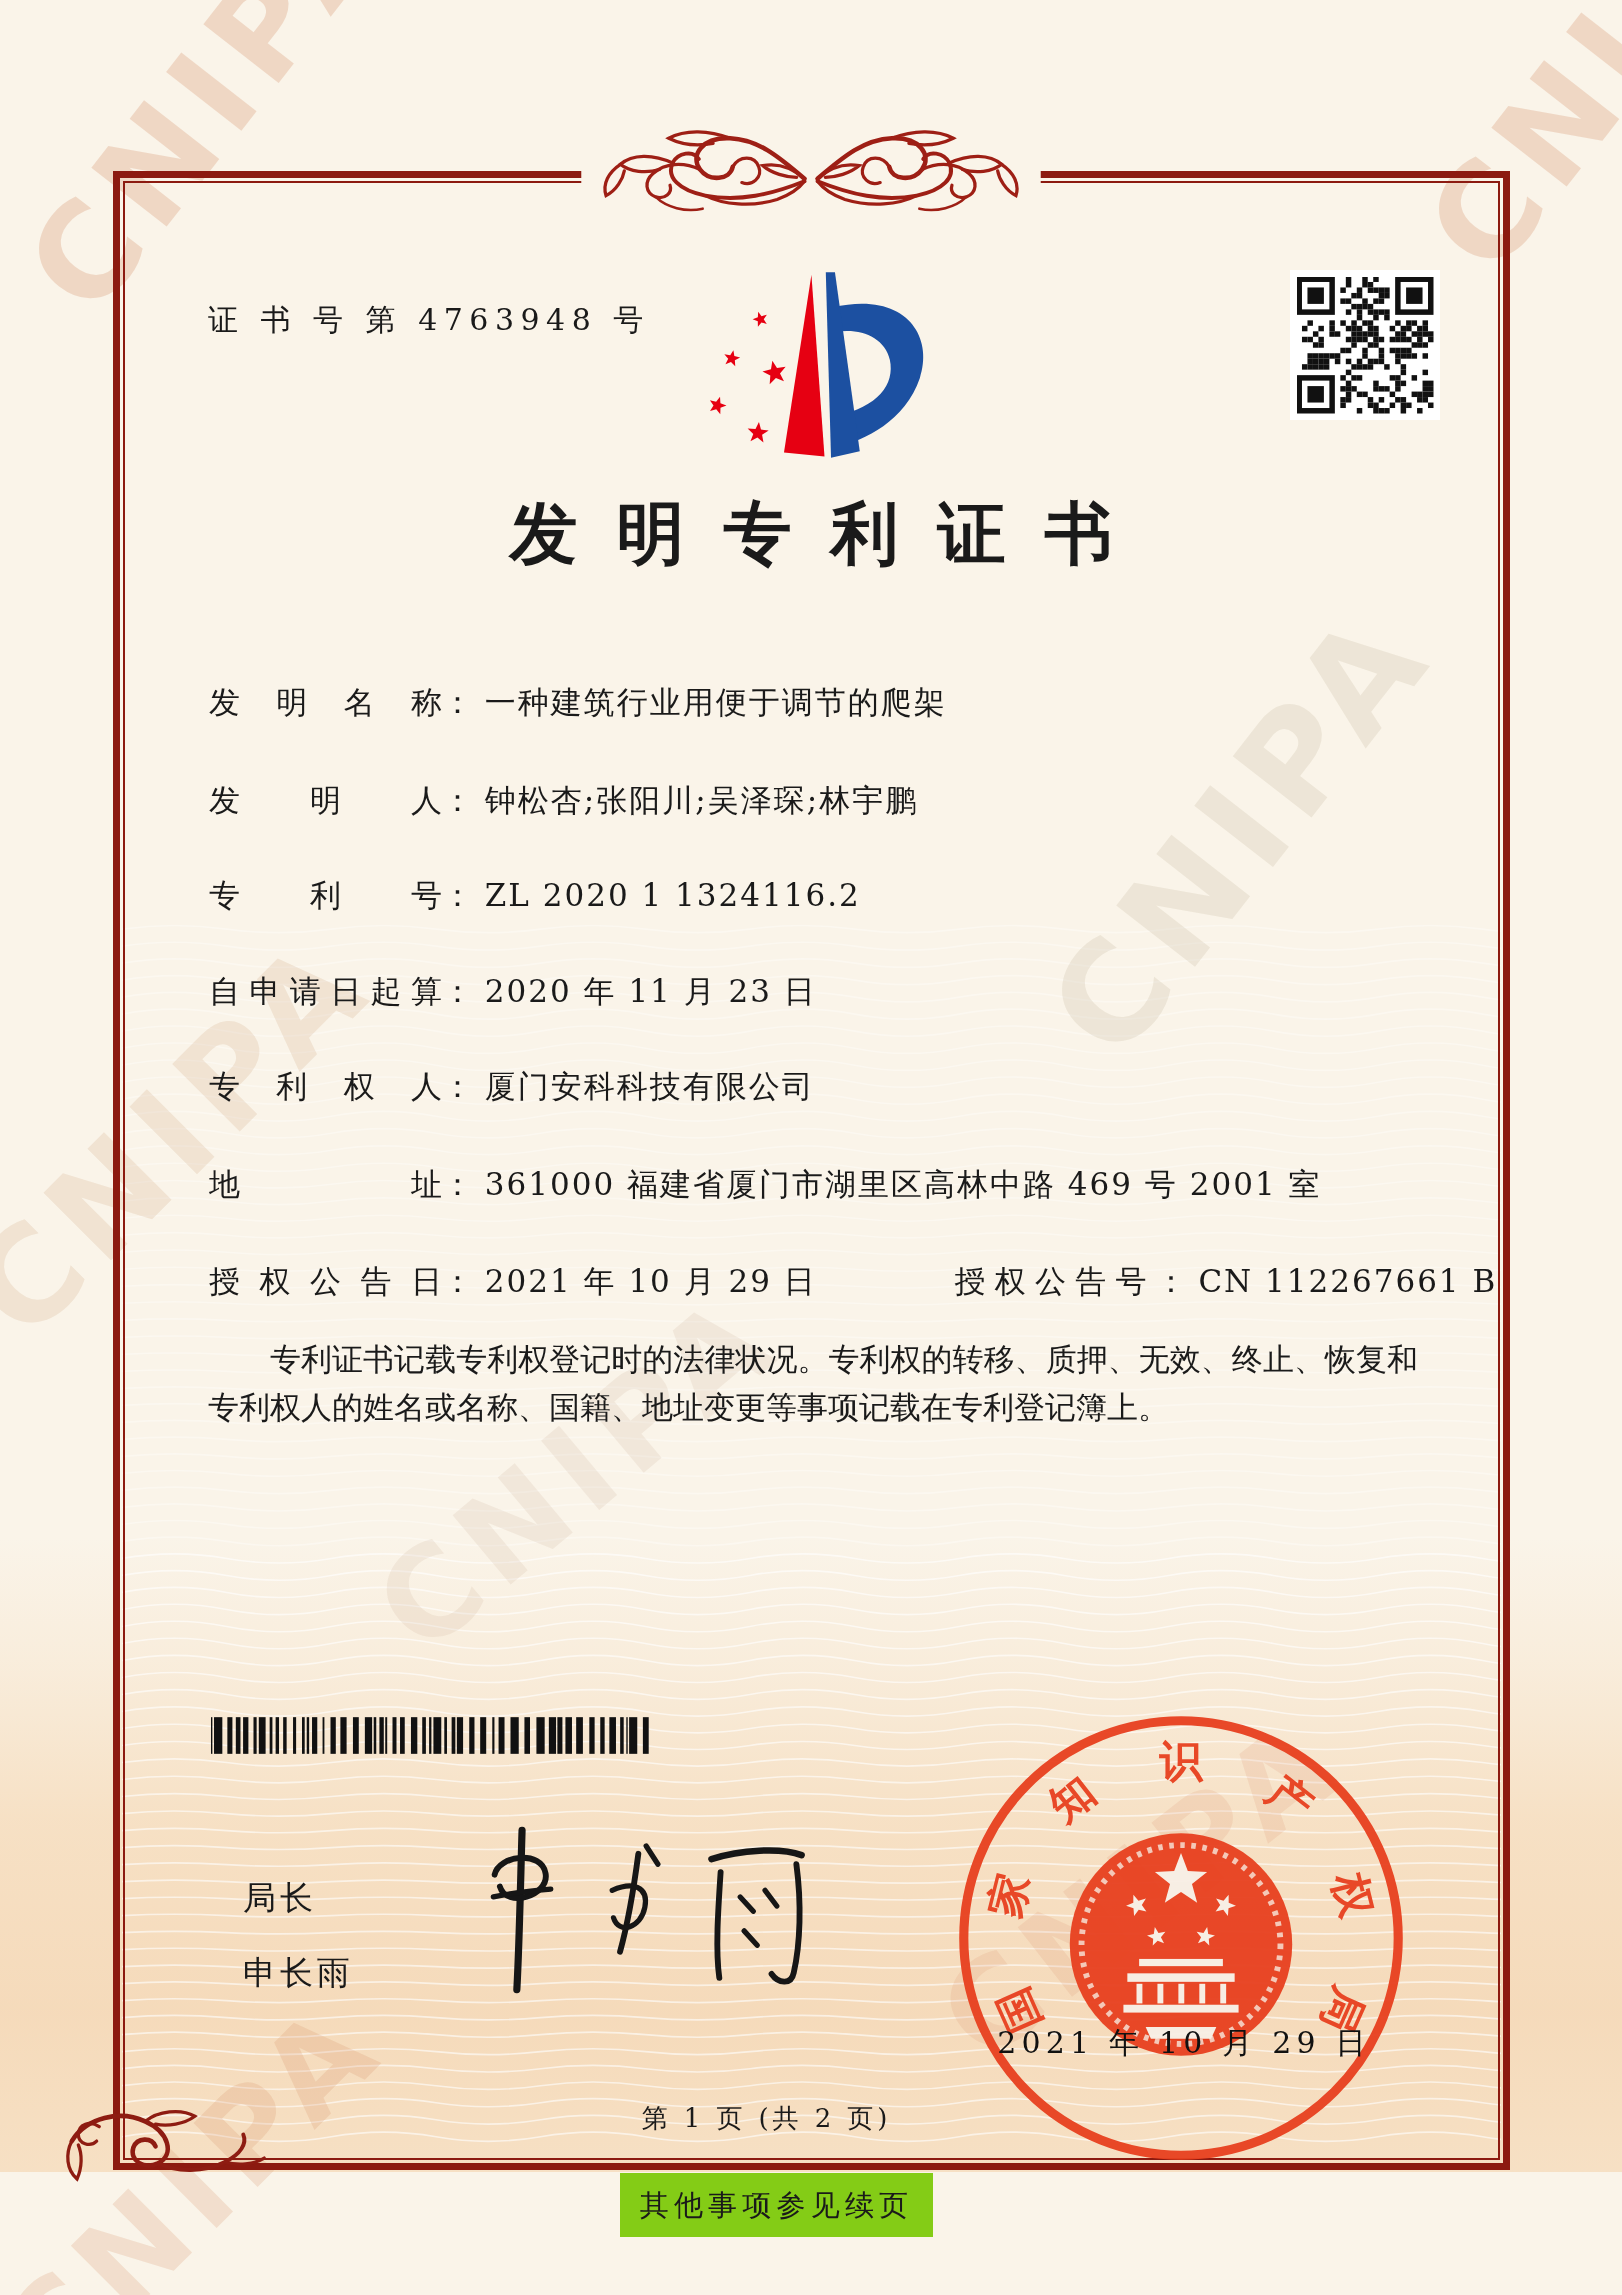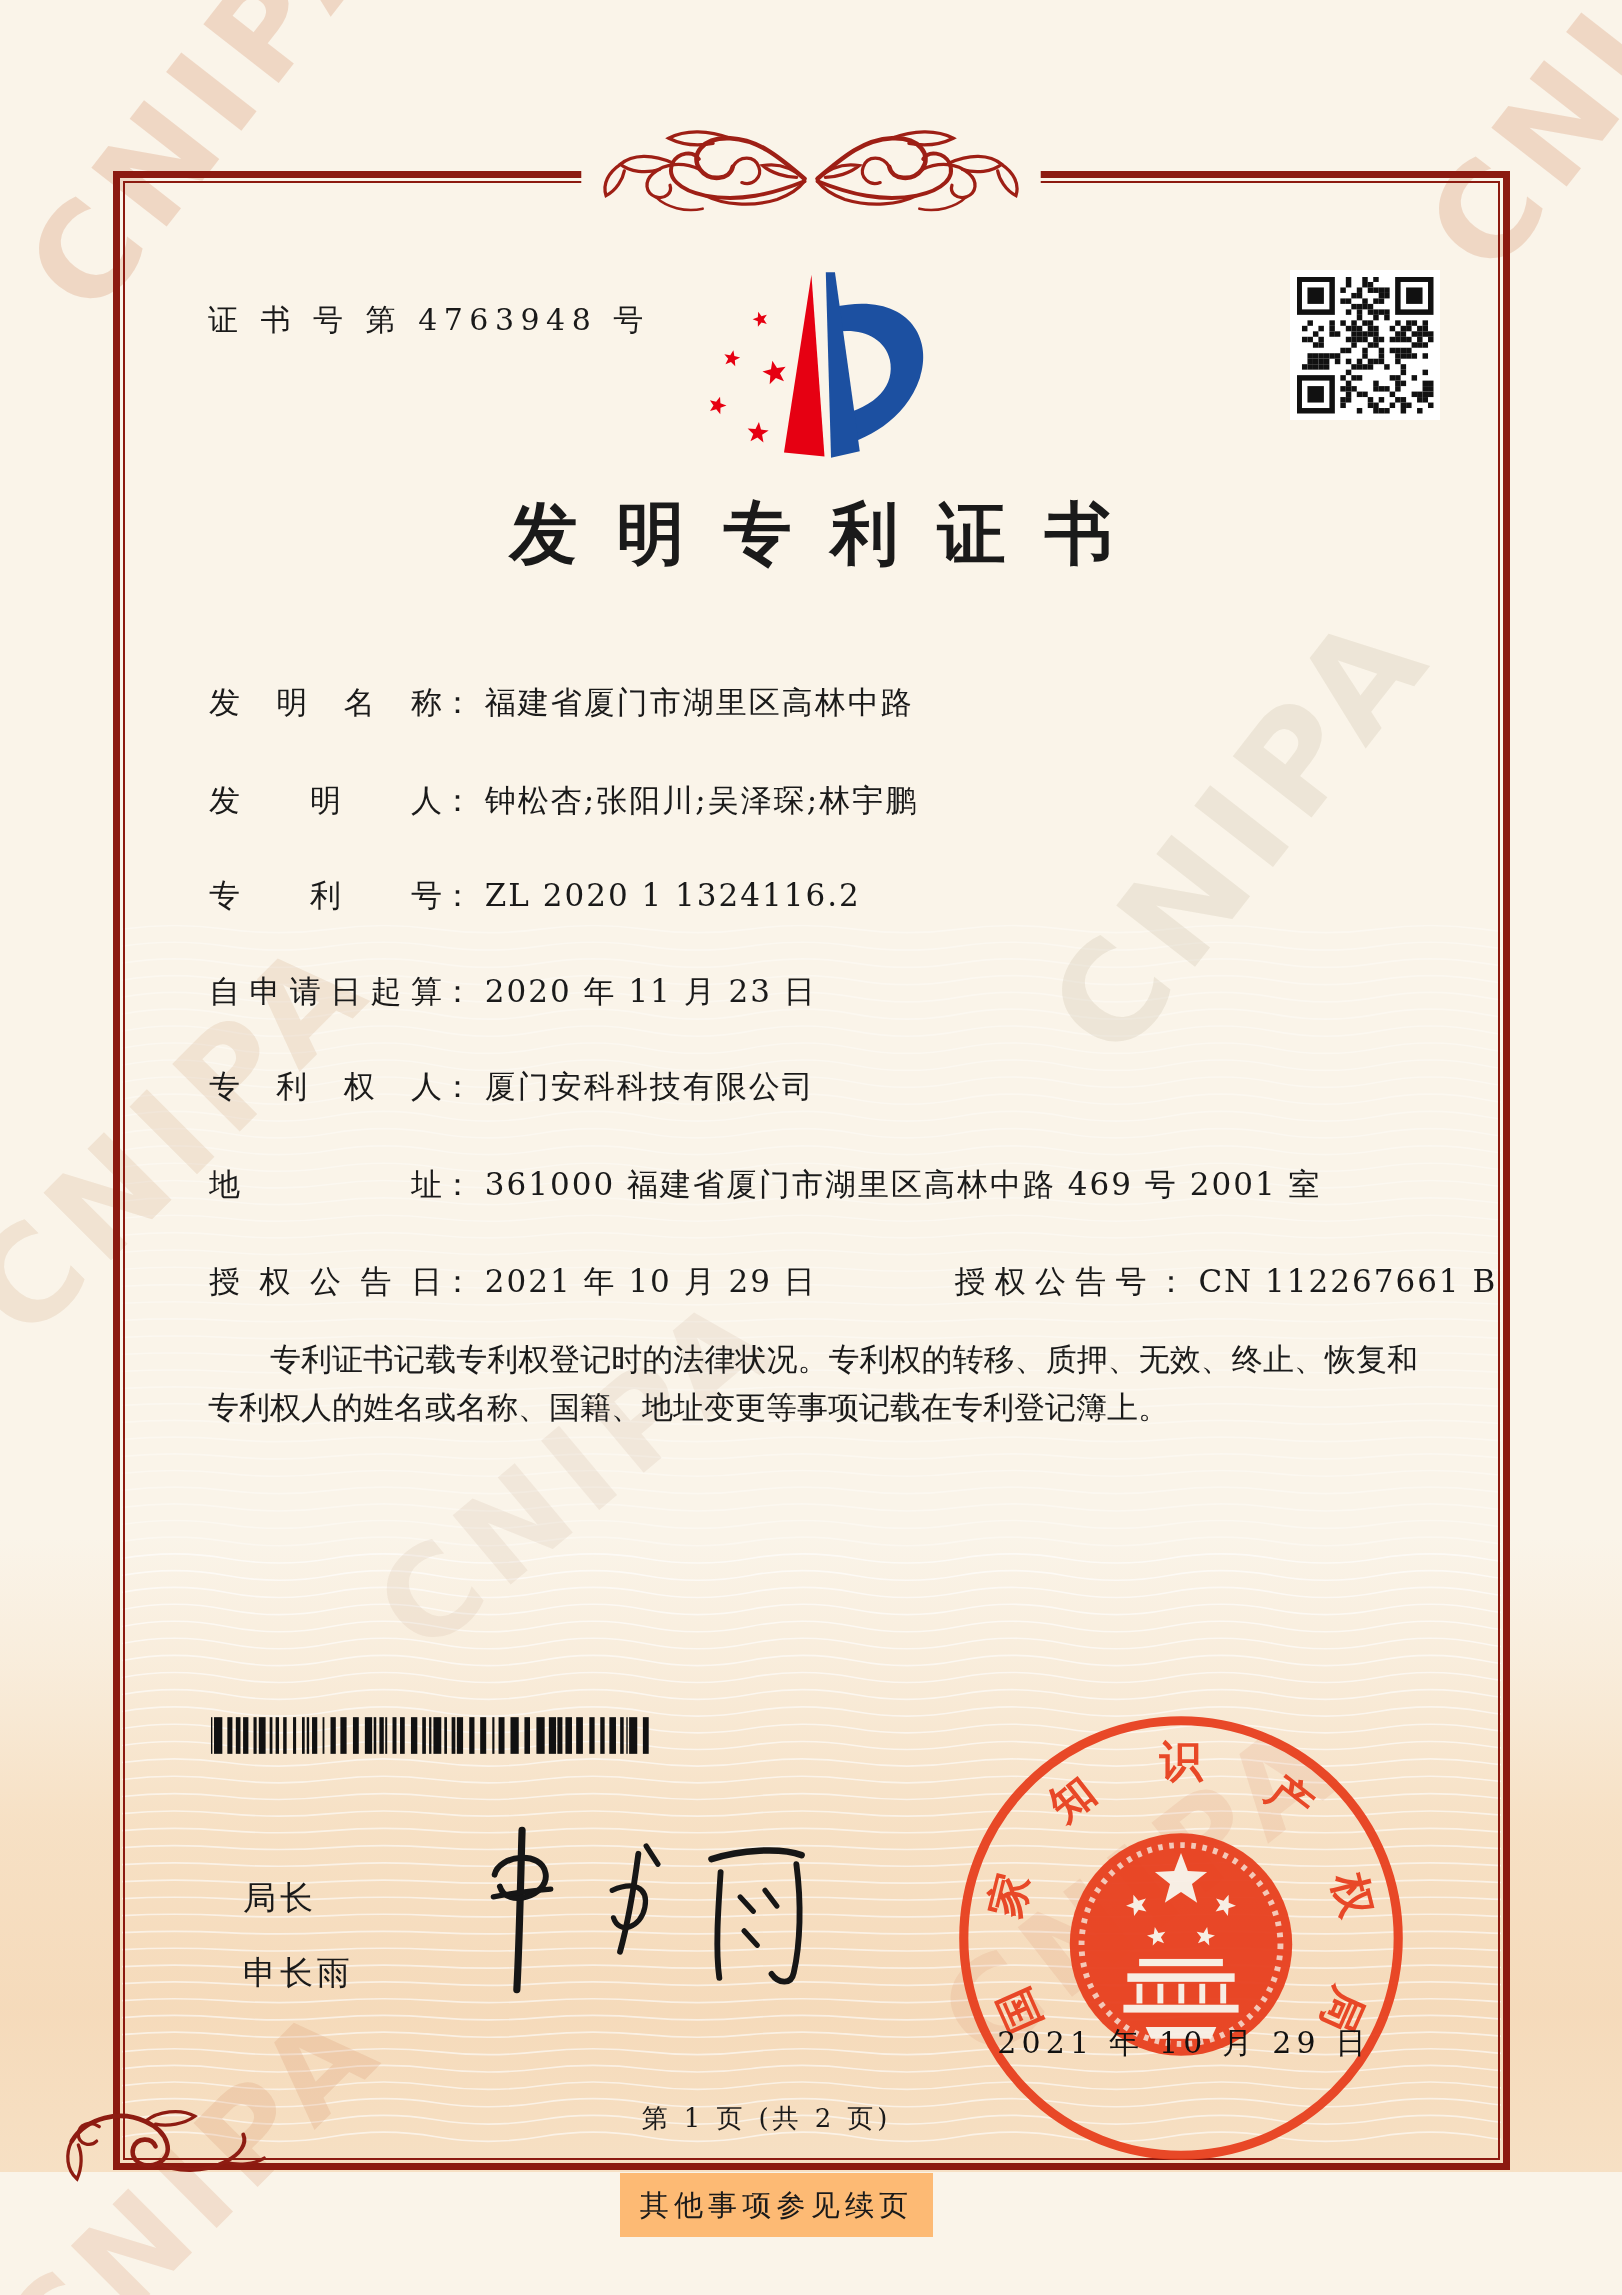--- a/index.html
+++ b/index.html
@@ -54,21 +54,21 @@
   #director-label{left:243px;top:1876px;font-size:33px;letter-spacing:3.9px;font-family:"DejaVu Sans","Liberation Sans",sans-serif;}
   #director-name{left:243px;top:1951px;font-size:33px;letter-spacing:3.9px;font-family:"DejaVu Sans","Liberation Sans",sans-serif;}
   #signature{left:438px;top:1812px;}
   #seal{left:952px;top:1709px;}
   #seal-date{
     left:981px;top:2023px;width:406px;text-align:center;
     font-size:30px;letter-spacing:5.2px;color:#111;
   }
   #page-no{left:0;top:2101px;width:1533px;text-align:center;font-size:26px;letter-spacing:3.9px;}
   #note-box{
-    left:620px;top:2173px;width:313px;height:64px;background:#fdba74;
+    left:620px;top:2173px;width:313px;height:64px;background:#84cc16;
     text-align:center;line-height:64px;font-size:29px;letter-spacing:5.2px;
   }
   svg{display:block;}
 </style>
 </head>
 <body>
 
 <div class="abs" id="peach-grad"></div>
 
 <svg class="abs" id="waves" style="left:122px;top:916px;" width="1379" height="1243" viewBox="0 0 2108 1900">
@@ -413,21 +413,21 @@
     <rect x="159.6" y="8.4" width="42" height="42" fill="#fff"></rect>
     <rect x="168" y="16.8" width="25.200000000000003" height="25.200000000000003" fill="#111"></rect>
     <rect x="0" y="151.20000000000002" width="58.800000000000004" height="58.800000000000004" fill="#111"></rect>
     <rect x="8.4" y="159.6" width="42" height="42" fill="#fff"></rect>
     <rect x="16.8" y="168" width="25.200000000000003" height="25.200000000000003" fill="#111"></rect>
   </svg>
 
 <div class="abs" id="title">发明专利证书</div>
 
 <div class="abs frow" style="top:682px;">
-  <span class="flabel">发明名称</span><span class="fcolon">：</span><span class="fvalue">福建省厦门市湖里区高林中路</span>
+  <span class="flabel">发明名称</span><span class="fcolon">：</span><span class="fvalue">一种建筑行业用便于调节的爬架</span>
 </div>
 <div class="abs frow" style="top:780px;">
   <span class="flabel">发明人</span><span class="fcolon">：</span><span class="fvalue">钟松杏;张阳川;吴泽琛;林宇鹏</span>
 </div>
 <div class="abs frow" style="top:875px;">
   <span class="flabel">专利号</span><span class="fcolon">：</span><span class="fvalue">ZL 2020 1 1324116.2</span>
 </div>
 <div class="abs frow" style="top:971px;">
   <span class="flabel">自申请日起算</span><span class="fcolon">：</span><span class="fvalue">2020 年 11 月 23 日</span>
 </div>

